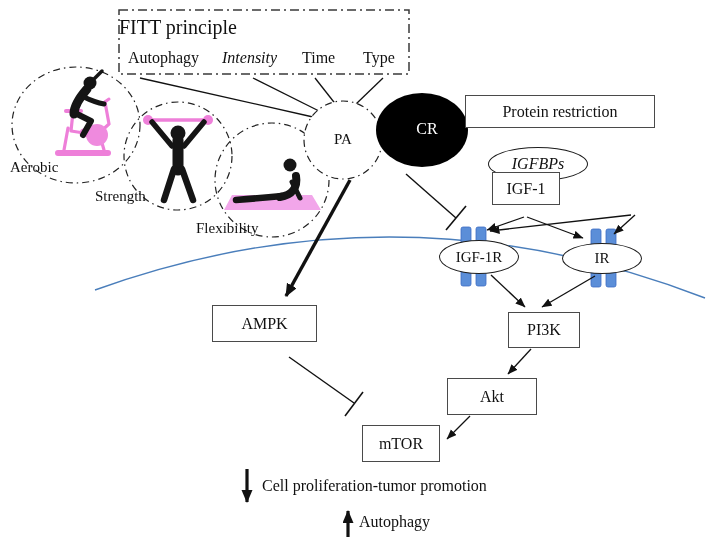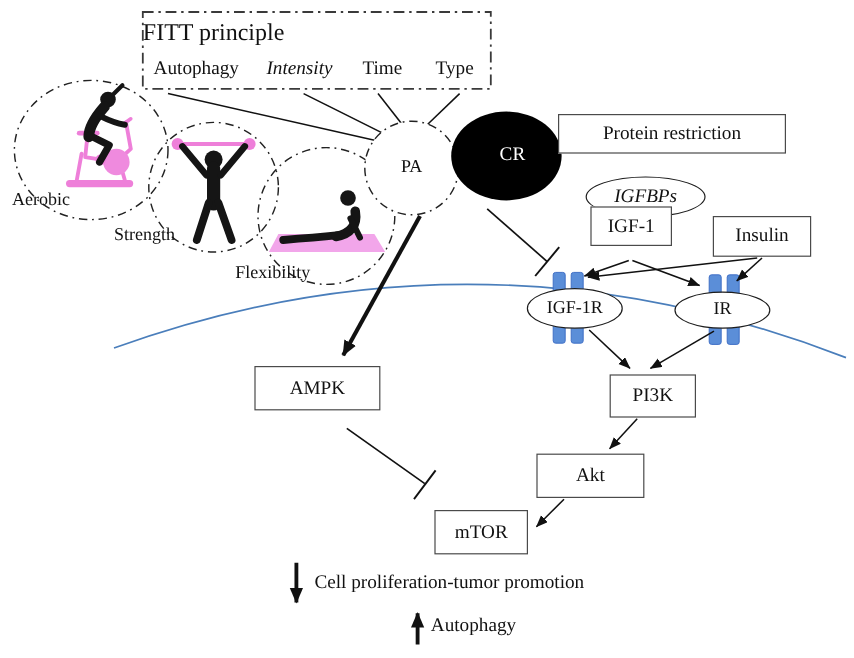--- a/index.html
+++ b/index.html
@@ -152,21 +152,20 @@
   <div class="lbl circle-label" style="left:95px;top:188px;">Strength</div>
   <div class="lbl circle-label" style="left:196px;top:220px;">Flexibility</div>
 
   <div class="lbl pa-label" style="left:323px;top:131px;width:40px;">PA</div>
   <div class="lbl cr-label" style="left:407px;top:120px;width:40px;">CR</div>
 
   <div class="node-box" style="left:465px;top:95px;width:190px;height:33px;">Protein restriction</div>
 
   <div class="node-ellipse" style="left:488px;top:147px;width:100px;height:34px;font-size:16px;font-style:italic;">IGFBPs</div>
   <div class="node-box" style="left:492px;top:172px;width:68px;height:33px;">IGF-1</div>
-  <div class="node-box" style="left:594px;top:180px;width:82px;height:34px;">Insulin</div>
 
   <div class="node-ellipse" style="left:439px;top:240px;width:80px;height:34px;">IGF-1R</div>
   <div class="node-ellipse" style="left:562px;top:243px;width:80px;height:31px;">IR</div>
 
   <div class="node-box" style="left:212px;top:305px;width:105px;height:37px;">AMPK</div>
   <div class="node-box" style="left:508px;top:312px;width:72px;height:36px;">PI3K</div>
   <div class="node-box" style="left:447px;top:378px;width:90px;height:37px;">Akt</div>
   <div class="node-box" style="left:362px;top:425px;width:78px;height:37px;">mTOR</div>
 
   <div class="lbl outcome-text" style="left:262px;top:477px;">Cell proliferation-tumor promotion</div>

